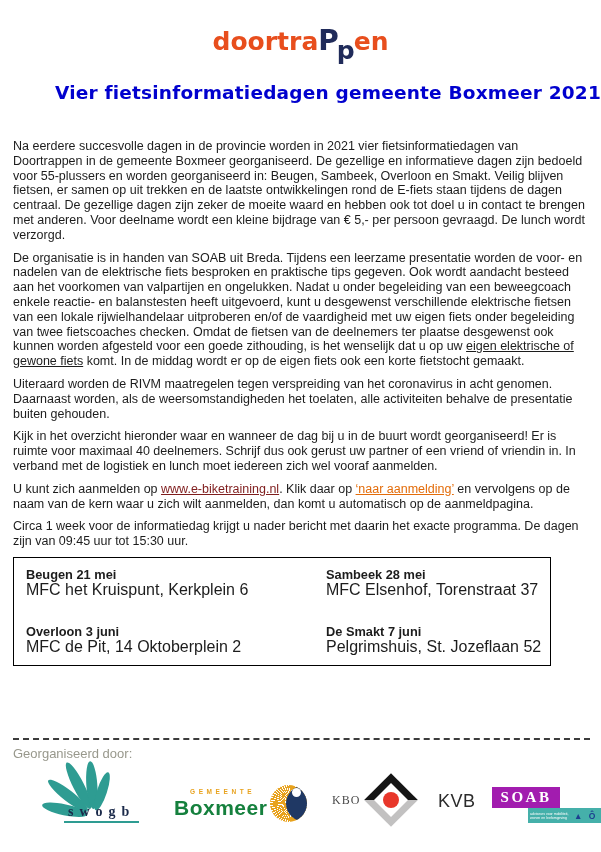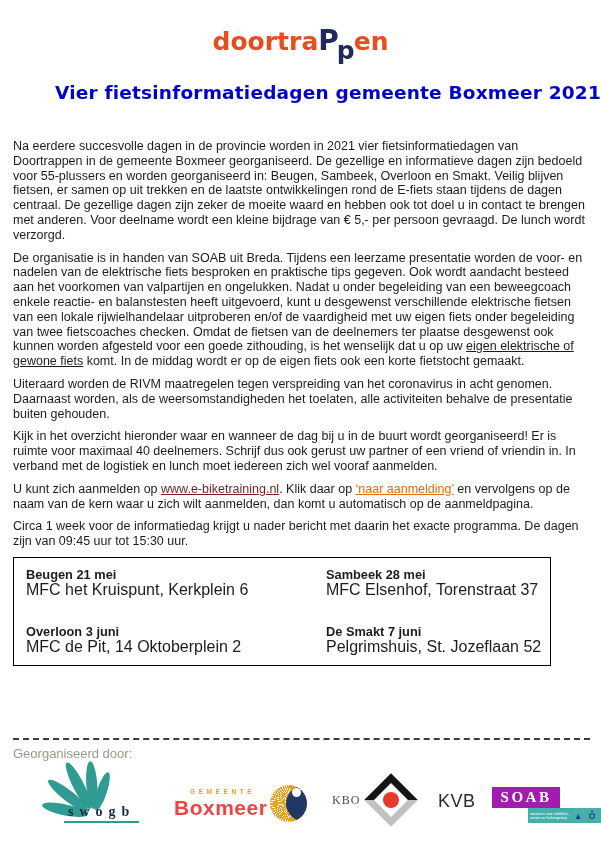--- a/index.html
+++ b/index.html
@@ -42,21 +42,21 @@
   .swogb{position:absolute;left:16px;top:760px;width:145px;height:70px;}
   .swogb-text{position:absolute;left:48px;top:44px;font-family:"Liberation Serif",serif;
               font-weight:bold;font-size:14px;letter-spacing:6px;color:#1b2a4a;
               border-bottom:2.5px solid #2E9C92;padding:0 4px 1px 4px;}
 
   
   .boxmeer{position:absolute;left:174px;top:785px;display:flex;align-items:center;}
   .bx-texts{text-align:left;}
   .bx-gemeente{color:#E8A21D;font-size:6.5px;font-weight:bold;letter-spacing:3.6px;
                margin-left:16px;margin-bottom:1px;}
-  .bx-name{color:#ef4444;font-size:21px;font-weight:bold;letter-spacing:0.5px;}
+  .bx-name{color:#15803d;font-size:21px;font-weight:bold;letter-spacing:0.5px;}
   .bx-emblem{position:relative;width:37px;height:37px;border-radius:50%;overflow:hidden;
              margin-left:3px;
              background:repeating-conic-gradient(from 140deg at 60% 50%,
                         #E8A21D 0deg 5deg,#ffffff 5deg 7deg);}
   .bx-navy{position:absolute;right:0;top:0;width:58%;height:100%;background:#1F3864;
            border-radius:100% 0 0 100% / 55% 0 0 55%;}
   .bx-dot{position:absolute;right:16%;top:8%;width:9px;height:9px;border-radius:50%;
           background:#ffffff;}
 
   

